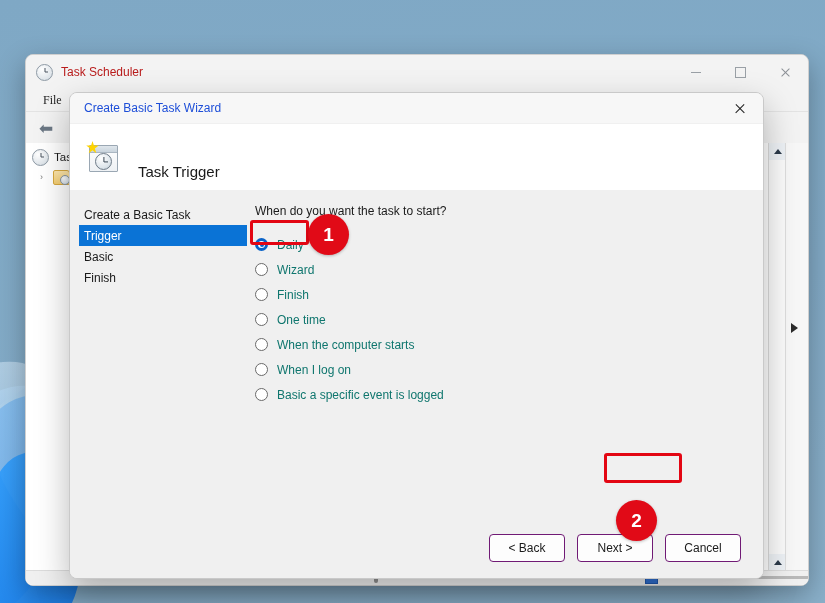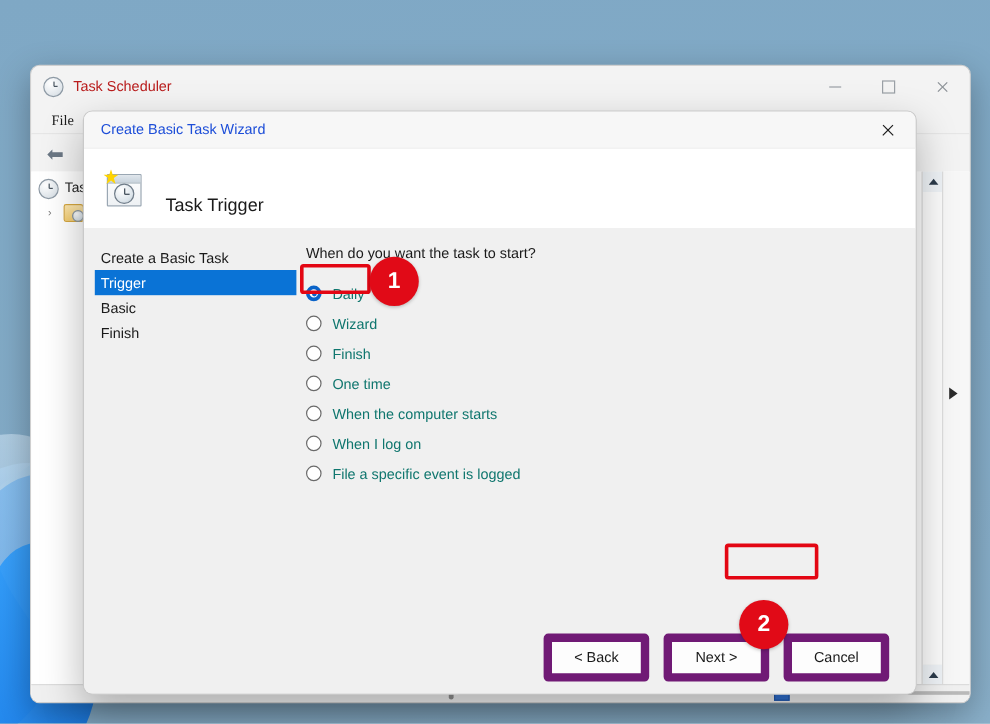--- a/index.html
+++ b/index.html
@@ -430,21 +430,21 @@
     display: flex;
     align-items: center;
     justify-content: flex-end;
     gap: 12px;
     padding-right: 22px;
   }
   .wiz-btn {
     width: 74px;
     height: 26px;
     background: #fdfdfd;
-    border: 7px solid #701a75;
+    border: 1px solid #701a75;
     border-radius: 4px;
     font-size: 12px;
     color: #1a1a1a;
     display: flex;
     align-items: center;
     justify-content: center;
     font-family: "Liberation Sans", sans-serif;
   }
   #hl-next {
     position: absolute;
@@ -608,21 +608,21 @@
       <div class="radio-row">
         <span class="radio-mark"></span>
         <span class="radio-label">When the computer starts</span>
       </div>
       <div class="radio-row">
         <span class="radio-mark"></span>
         <span class="radio-label">When I log on</span>
       </div>
       <div class="radio-row">
         <span class="radio-mark"></span>
-        <span class="radio-label">File a specific event is logged</span>
+        <span class="radio-label">Basic a specific event is logged</span>
       </div>
     </div>
   </div>
 
   <div id="wiz-footer">
     <div class="wiz-btn">&lt; Back</div>
     <div class="wiz-btn">Next &gt;</div>
     <div class="wiz-btn">Cancel</div>
   </div>
 </div>

